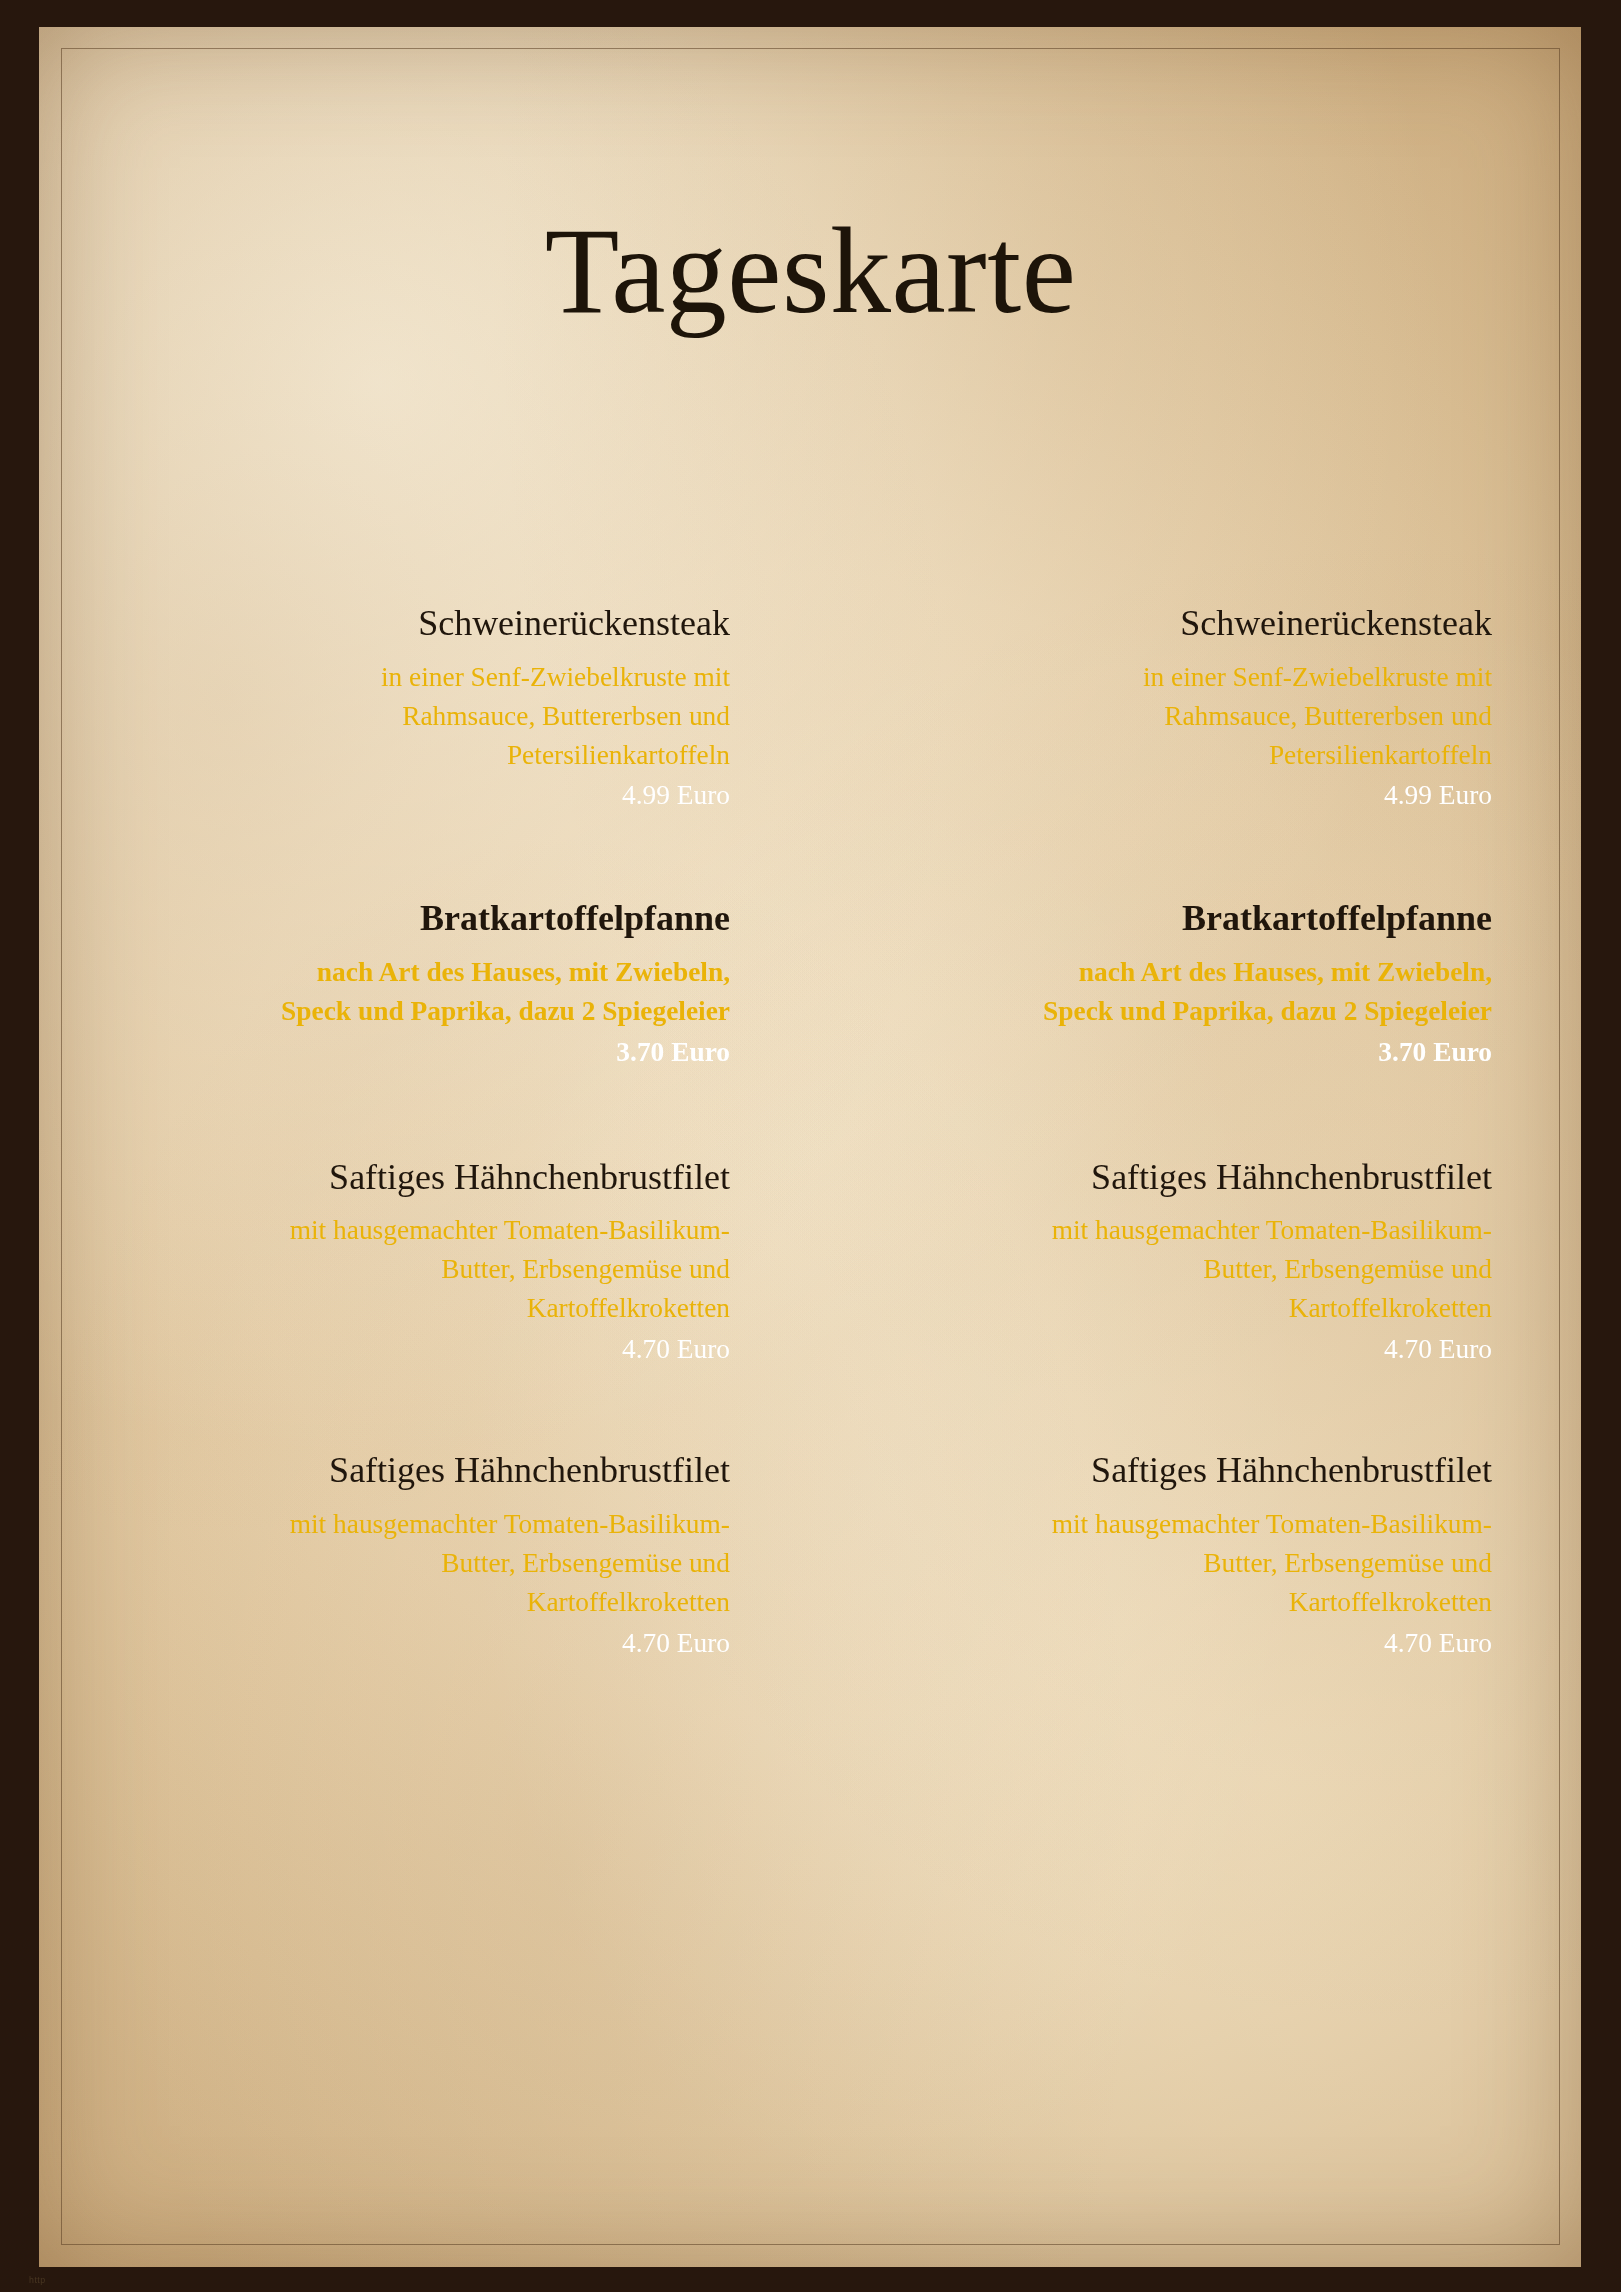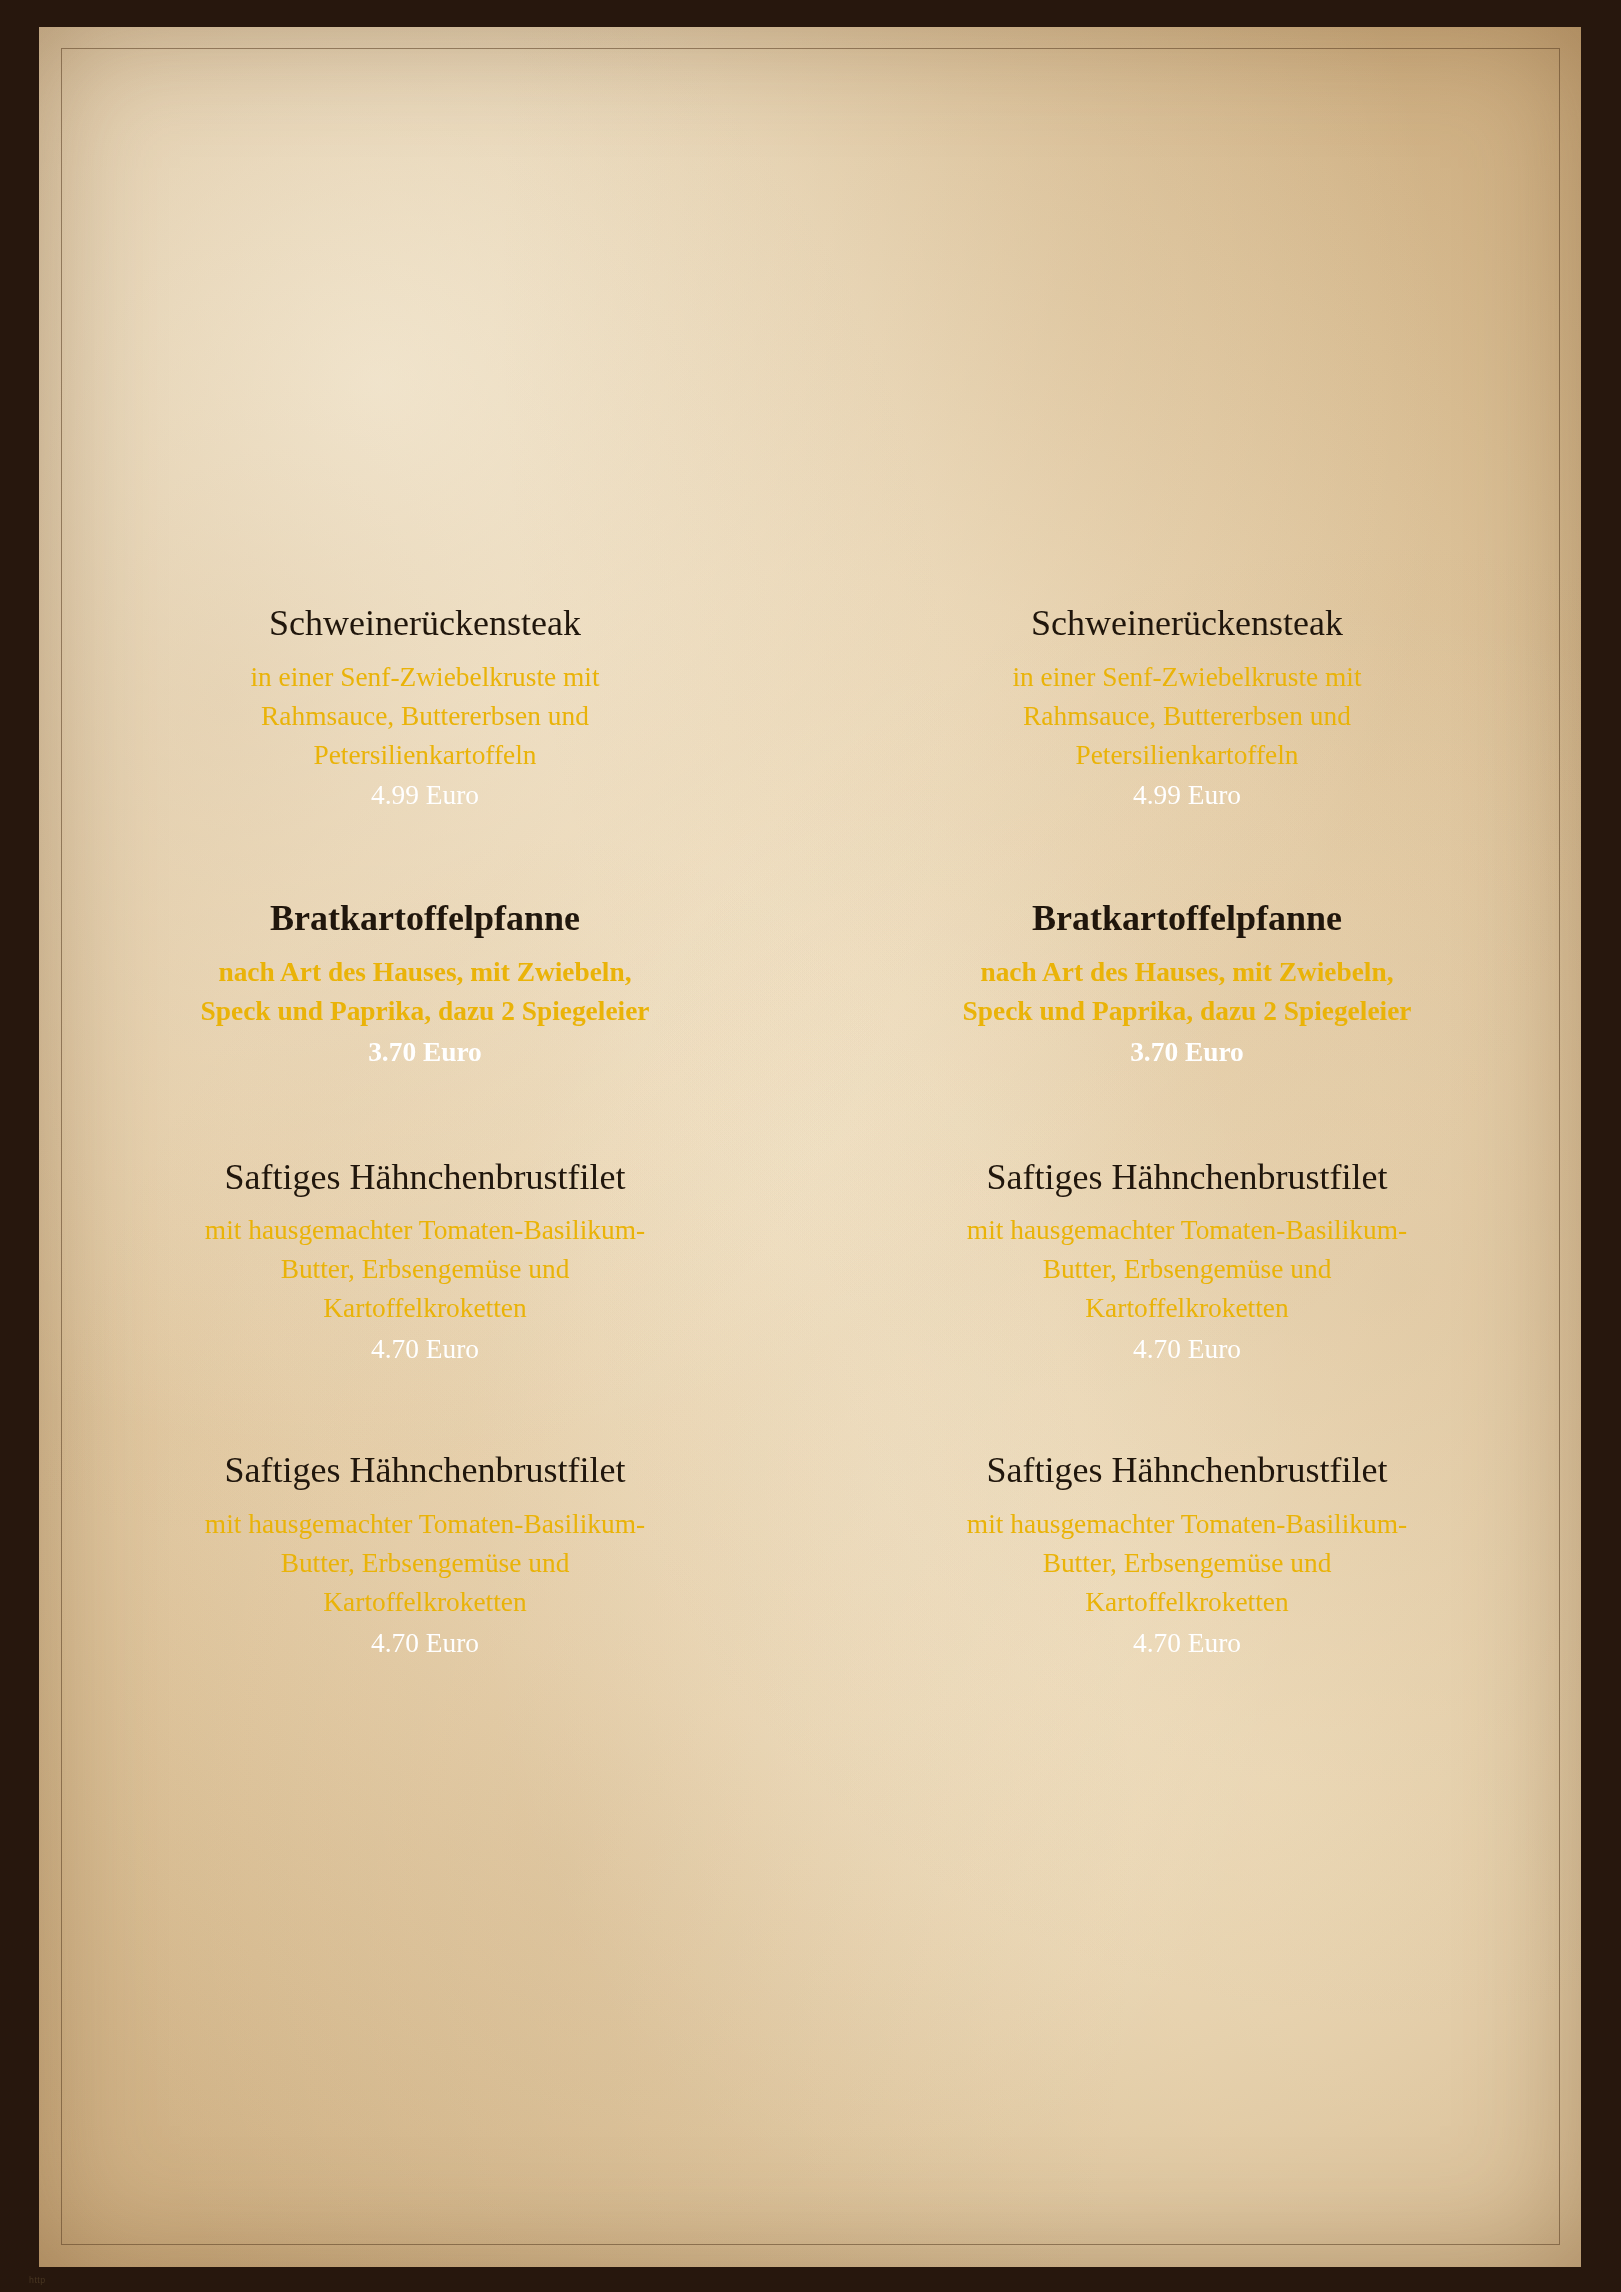--- a/index.html
+++ b/index.html
@@ -106,21 +106,21 @@
 
   .column {
     width: 686px;
     box-sizing: border-box;
   }
 
   .column.left { padding-right: 76px; }
   .column.right { padding-left: 76px; }
 
   .dish {
-    text-align: center;
+    text-align: right;
     margin-bottom: 73px;
   }
 
   .dish:last-child { margin-bottom: 0; }
 
   .dish-name {
     font-size: 36px;
     line-height: 1.22;
     color: #20160c;
     margin-bottom: 11.8px;
@@ -158,20 +158,21 @@
 <body>
 
 <div class="page">
   <div class="frame"></div>
 
   <div class="parchment"></div>
   <div class="inner-rule"></div>
 
   <div class="content">
 
+    <div class="menu-title">Tageskarte</div>
 
     <div class="columns">
 
       <div class="column left">
 
         <div class="dish sp-1">
           <div class="dish-name">Schweinerückensteak</div>
           <div class="dish-desc-line">in einer Senf-Zwiebelkruste mit</div>
           <div class="dish-desc-line">Rahmsauce, Buttererbsen und</div>
           <div class="dish-desc-line">Petersilienkartoffeln</div>

